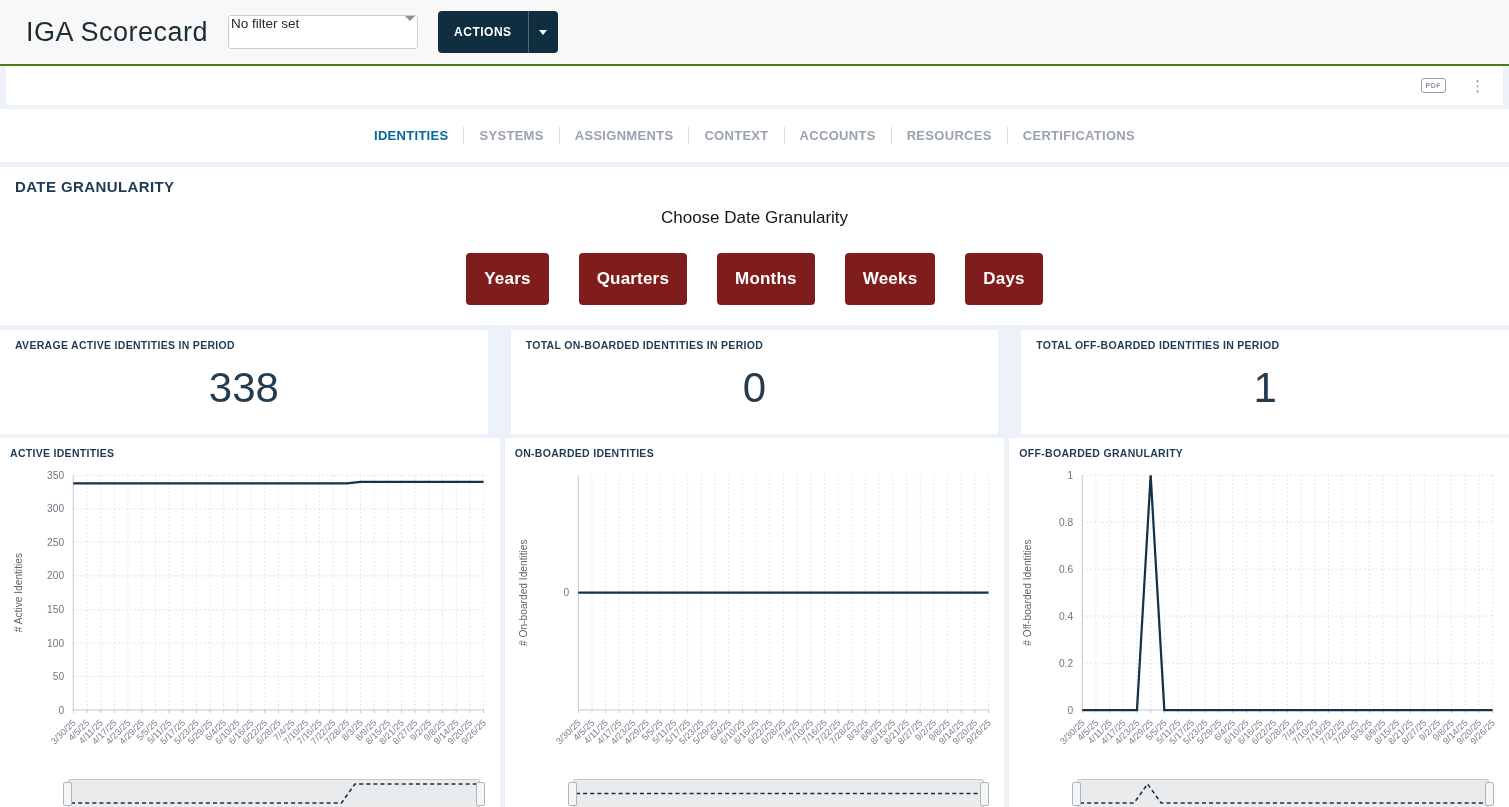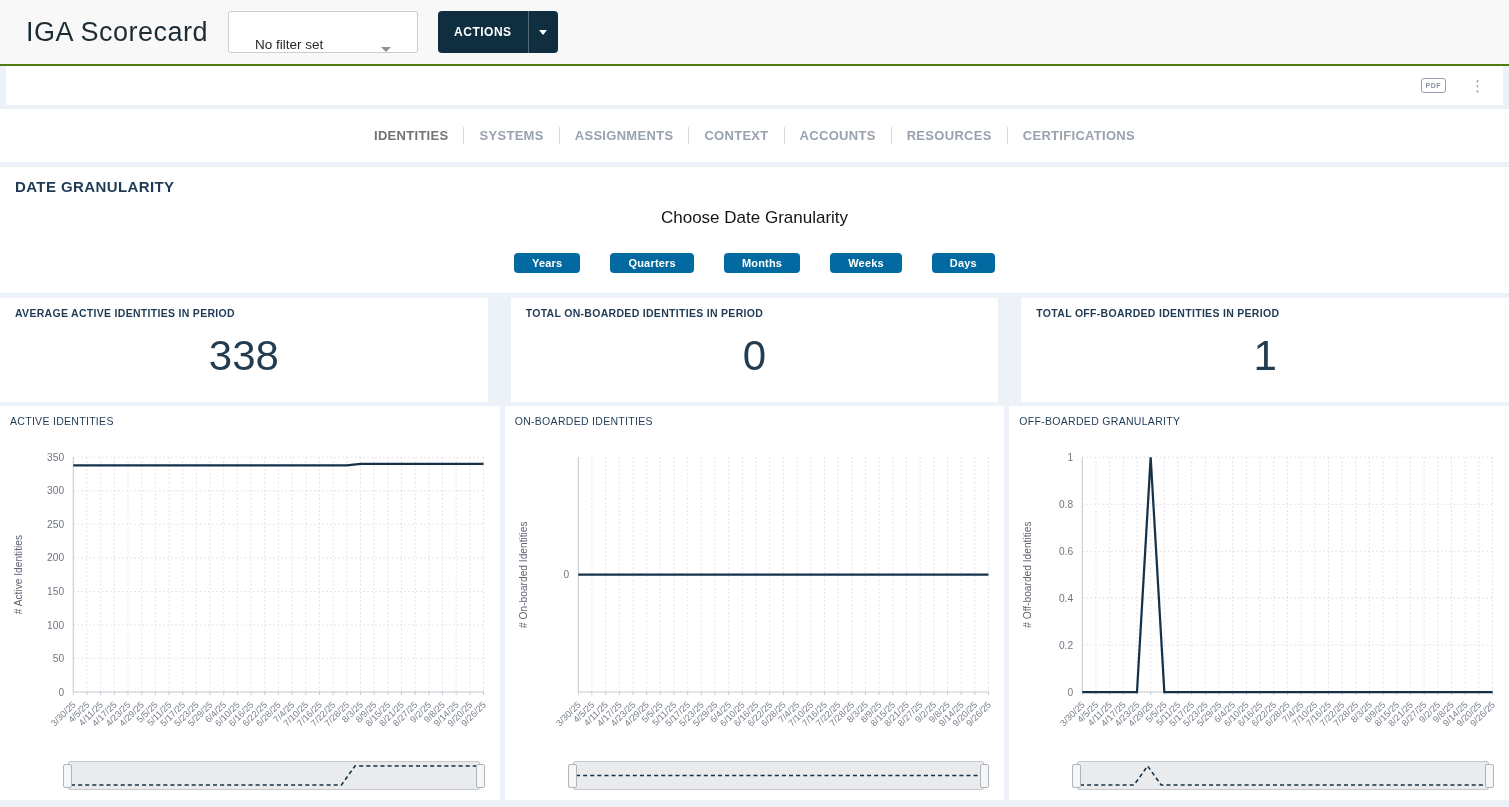--- a/index.html
+++ b/index.html
@@ -10,22 +10,22 @@
     font-family:"Liberation Sans", sans-serif;
     color:#222;
   }
   
   .app-header {
     height:66px; background:#f8f8f8; border-bottom:2px solid #4d7c0f;
     display:flex; align-items:center; padding:0 26px; gap:20px;
   }
   .page-title { font-size:27px; color:#1d2c34; letter-spacing:.5px; }
   .filter-select {
-    width:190px; height:42px; background:#fff; border:1px solid #c8cdd2; border-radius:3px;
-    display:flex; align-items:flex-end; justify-content:space-between; padding:0 26px;
+    width:190px; height:34px; background:#fff; border:1px solid #c8cdd2; border-radius:3px;
+    display:flex; align-items:flex-start; justify-content:space-between; padding:0 2px;
     font-size:13.5px; color:#25282b; cursor:pointer;
   }
   .caret-down { width:0; height:0; border-left:5px solid transparent; border-right:5px solid transparent; border-top:5px solid #8a9097; }
   .actions-btn {
     display:flex; align-items:stretch; background:#0f2e40; border-radius:4px; overflow:hidden;
     color:#fff; cursor:pointer; height:42px;
   }
   .actions-main { display:flex; align-items:center; padding:0 16px; font-size:12px; font-weight:bold; letter-spacing:.5px; }
   .actions-caret { width:30px; display:flex; align-items:center; justify-content:center; border-left:1px solid rgba(255,255,255,.28); }
   .actions-caret .caret-down { border-top-color:#fff; border-left-width:4px; border-right-width:4px; border-top-width:5px; }
@@ -38,41 +38,41 @@
     border:1px solid #989fae; color:#8b92a2; border-radius:3px;
     font-size:7px; font-weight:bold; padding:3px 4px; letter-spacing:.5px; cursor:pointer;
   }
   .kebab { color:#8b92a2; font-size:15px; line-height:1; cursor:pointer; padding:2px 4px; }
   
   .tabs-row {
     background:#fff; margin-top:4px; height:53px;
     display:flex; align-items:center; justify-content:center;
   }
   .tab { font-size:13px; font-weight:bold; letter-spacing:.3px; color:#99a2ae; padding:0 15px; cursor:pointer; white-space:nowrap; }
-  .tab.active { color:#737373; }
+  .tab.active { color:#0369a1; }
   .tab-sep { width:1px; height:17px; background:#d6dade; }
   
   .section-card { background:#fff; margin-top:5px; }
   .granularity { padding:11px 15px 20px; }
   .section-label { font-size:15px; font-weight:600; color:#1f3a54; letter-spacing:.4px; }
   .gran-heading { text-align:center; font-size:17px; color:#141414; margin-top:13px; }
   .gran-buttons { display:flex; justify-content:center; gap:30px; margin-top:25px; }
   .gran-btn {
-    background:#0369a1; color:#fff; border:none; border-radius:4px; cursor:pointer;
-    font-family:inherit; font-size:11px; font-weight:bold; padding:4px 18px; min-width:56px; letter-spacing:.2px;
+    background:#7f1d1d; color:#fff; border:none; border-radius:4px; cursor:pointer;
+    font-family:inherit; font-size:17px; font-weight:bold; padding:16px 18px; min-width:56px; letter-spacing:.2px;
   }
   
   .kpi-row { display:flex; gap:23px; margin-top:5px;justify-content:flex-end; }
   .kpi-card { flex:1; background:#fff; height:104px; padding:9px 15px; display:flex; flex-direction:column; }
   .kpi-title { font-size:10.5px; font-weight:600; color:#1f3a54; letter-spacing:.3px; }
   .kpi-value { flex:1; display:flex; align-items:center; justify-content:center; font-size:42px; font-weight:300; color:#233c50; }
   
   .charts-row { display:flex; gap:5px; margin-top:4px; }
   .chart-card { flex:1; background:#fff; padding:9px 10px 10px; }
-  .chart-title { font-size:10.5px; font-weight:400; color:#1f3a54; letter-spacing:.3px; margin-bottom:16px; }
+  .chart-title { font-size:10.5px; font-weight:700; color:#1f3a54; letter-spacing:.3px; margin-bottom:2px; }
   .chart-svg { width:100%; display:block; }
   .slider-wrap { position:relative; height:29px; margin:0 10px 0 58px; }
   .slider-track { position:absolute; inset:0; background:#e9ebec; border:1px solid #c5c9cd; border-radius:2px; }
   .slider-mini { position:absolute; left:3px; right:3px; top:2px; bottom:2px; width:calc(100% - 6px); height:25px; }
   .slider-handle {
     position:absolute; top:50%; transform:translateY(-50%);
     width:9px; height:24px; background:#f5f6f7; border:1px solid #b0b5ba; border-radius:2px; cursor:ew-resize; z-index:2;
   }
   .slider-handle.left { left:-5px; }
   .slider-handle.right { right:-5px; }

